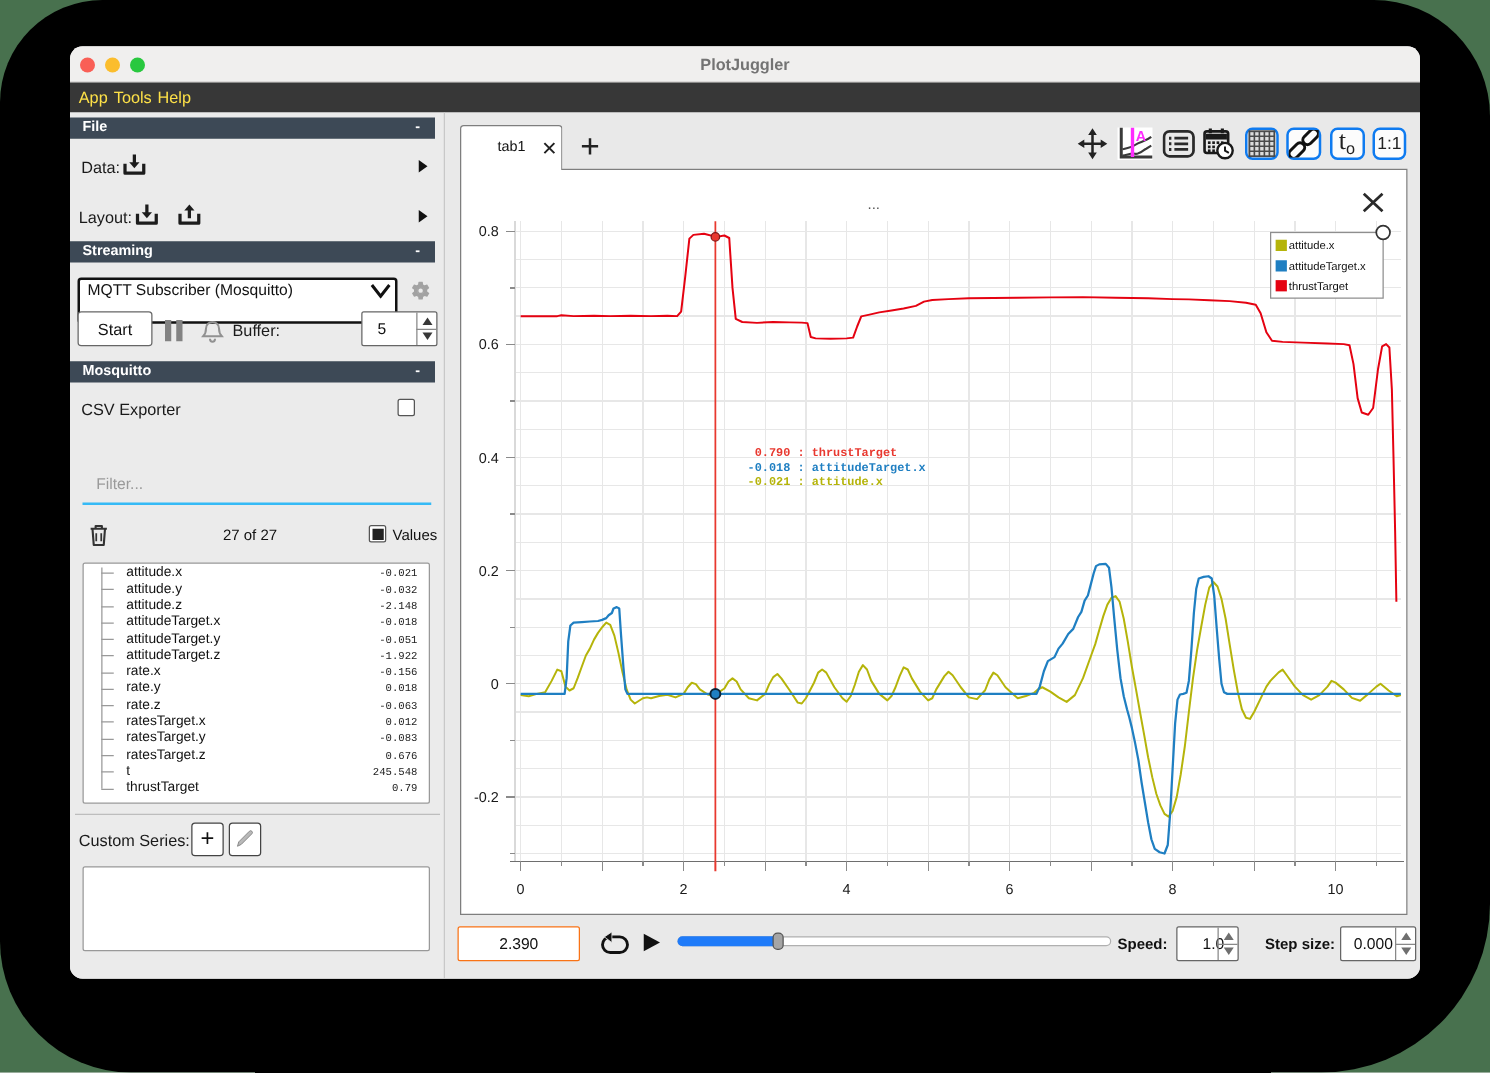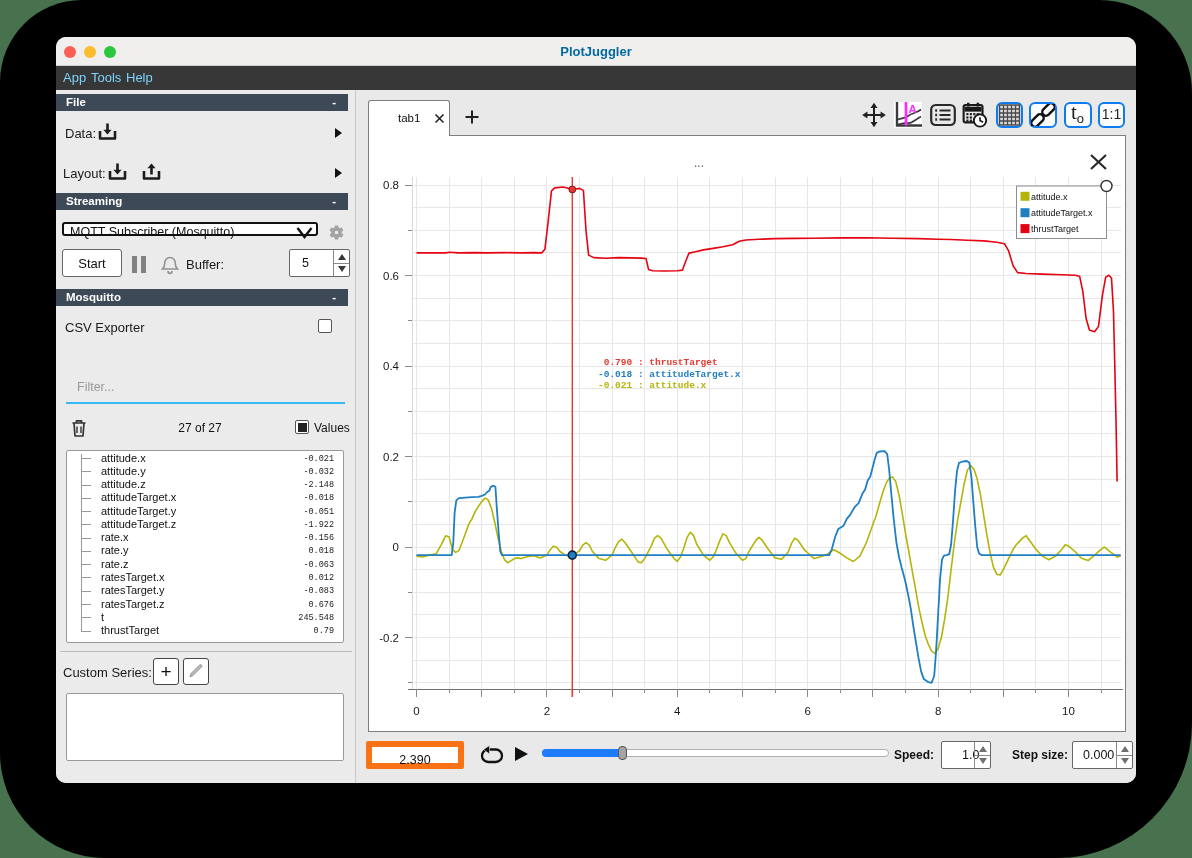--- a/index.html
+++ b/index.html
@@ -1,30 +1,30 @@
 <!DOCTYPE html>
 <html><head><meta charset="utf-8">
 <style>
 *{margin:0;padding:0;box-sizing:border-box}
 html,body{width:1192px;height:858px;overflow:hidden}
 body{background:#48714e;font-family:"Liberation Sans",sans-serif;position:relative}
 .shadow{position:absolute;inset:0;background:#000;border-radius:82px 93px 135px 105px}
 .win{position:absolute;left:56px;top:37px;width:1080px;height:746px;border-radius:10px;overflow:hidden;background:#e9e9e9}
 .titlebar{position:absolute;left:0;top:0;width:1080px;height:29px;background:#f0efee;border-bottom:1px solid #d2d1d0}
 .tl{position:absolute;top:9px;width:12px;height:12px;border-radius:50%}
-.title{position:absolute;left:0;right:0;top:0;height:29px;text-align:center;line-height:30px;font-size:13px;font-weight:bold;color:#0369a1}
-.menubar{position:absolute;left:0;top:29px;width:1080px;height:24px;background:#373737;color:#7dd3fc;font-size:13px}
+.title{position:absolute;left:0;right:0;top:0;height:29px;text-align:center;line-height:30px;font-size:13px;font-weight:bold;color:#737373}
+.menubar{position:absolute;left:0;top:29px;width:1080px;height:24px;background:#373737;color:#fde047;font-size:13px}
 .menubar span{position:absolute;top:4px}
 .sidebar{position:absolute;left:0;top:53px;width:300px;height:693px;background:#ebebeb;border-right:1px solid #c8c8c8}
 .shead{position:absolute;left:0;width:292px;height:17px;background:#3d4956;color:#fff;font-size:11.5px;font-weight:bold;line-height:17px}
 .shead b{position:absolute;left:10px;font-weight:bold}
 .shead i{position:absolute;right:12px;font-style:normal;font-weight:bold}
 .lbl{position:absolute;font-size:13px;color:#1a1a1a}
 .rarr{position:absolute;width:0;height:0;border-left:7px solid #111;border-top:5px solid transparent;border-bottom:5px solid transparent}
-.combo{position:absolute;left:6px;top:132px;width:256px;height:14px;background:#fff;border:2px solid #111;border-radius:3px;font-size:12.5px;color:#111;line-height:17px;padding-left:6px}
+.combo{position:absolute;left:6px;top:132px;width:256px;height:37px;background:#fff;border:2px solid #111;border-radius:3px;font-size:12.5px;color:#111;line-height:17px;padding-left:6px}
 .btn{position:absolute;background:#fff;border:1px solid #666;border-radius:3px;font-size:13px;color:#111;text-align:center}
 .spin{position:absolute;background:#fff;border:1px solid #666;border-radius:2px}
 .spin .val{position:absolute;left:0;top:0;bottom:0;font-size:12.5px;color:#111;display:flex;align-items:center}
 .spin .arrows{position:absolute;right:0;top:0;bottom:0;width:16px;border-left:1px solid #888}
 .spin .arrows::before{content:"";position:absolute;left:3.5px;top:4px;border-left:4px solid transparent;border-right:4px solid transparent;border-bottom:6px solid #6f6f6f}
 .spin .arrows::after{content:"";position:absolute;left:3.5px;bottom:4px;border-left:4px solid transparent;border-right:4px solid transparent;border-top:6px solid #6f6f6f}
 .spin .mid{position:absolute;right:0;top:50%;width:16px;height:1px;background:#888}
 .dk .arrows::before{border-bottom-color:#383838!important}
 .dk .arrows::after{border-top-color:#383838!important}
 .cb{position:absolute;width:14px;height:14px;background:#fff;border:1.5px solid #555;border-radius:2px}
@@ -35,21 +35,21 @@
 .trow .vl{position:absolute;right:9px;top:2px;font-family:"Liberation Mono",monospace;font-size:8.5px;color:#222}
 .treeline{position:absolute;background:#999}
 .mainarea{position:absolute;left:300px;top:53px;width:780px;height:693px;background:#e9e9e9}
 .tab{position:absolute;left:312px;top:63px;width:82px;height:36px;background:#fff;border:1px solid #7e7e7e;border-bottom:none;border-radius:3px 3px 0 0;z-index:3}
 .tab .t{position:absolute;left:29px;top:11px;font-size:11.5px;color:#111}
 .tbicon{position:absolute;top:65px;height:26px}
 .blueb{border:2.5px solid #0f7bf0;border-radius:6px;background:#fcfcfc}
 .pane{position:absolute;left:312px;top:98px;width:758px;height:597px;background:#fff;border:1px solid #7e7e7e}
 .axlab{font-size:11.5px;fill:#1a1a1a;font-family:"Liberation Sans",sans-serif}
 .bbar{position:absolute}
-.bbox{position:absolute;background:#fff;border:6px solid #f97316;border-radius:2px}
+.bbox{position:absolute;background:#fff;border:1px solid #f97316;border-radius:2px}
 .blbl{position:absolute;font-size:12px;font-weight:bold;color:#111}
 svg text{font-family:"Liberation Sans",sans-serif}
 </style></head>
 <body>
 <div class="shadow"></div>
 <div class="win">
   <div class="titlebar">
     <div class="tl" style="left:8px;background:#f95f56"></div>
     <div class="tl" style="left:28px;background:#fbbd2d"></div>
     <div class="tl" style="left:48px;background:#29c83f"></div>

